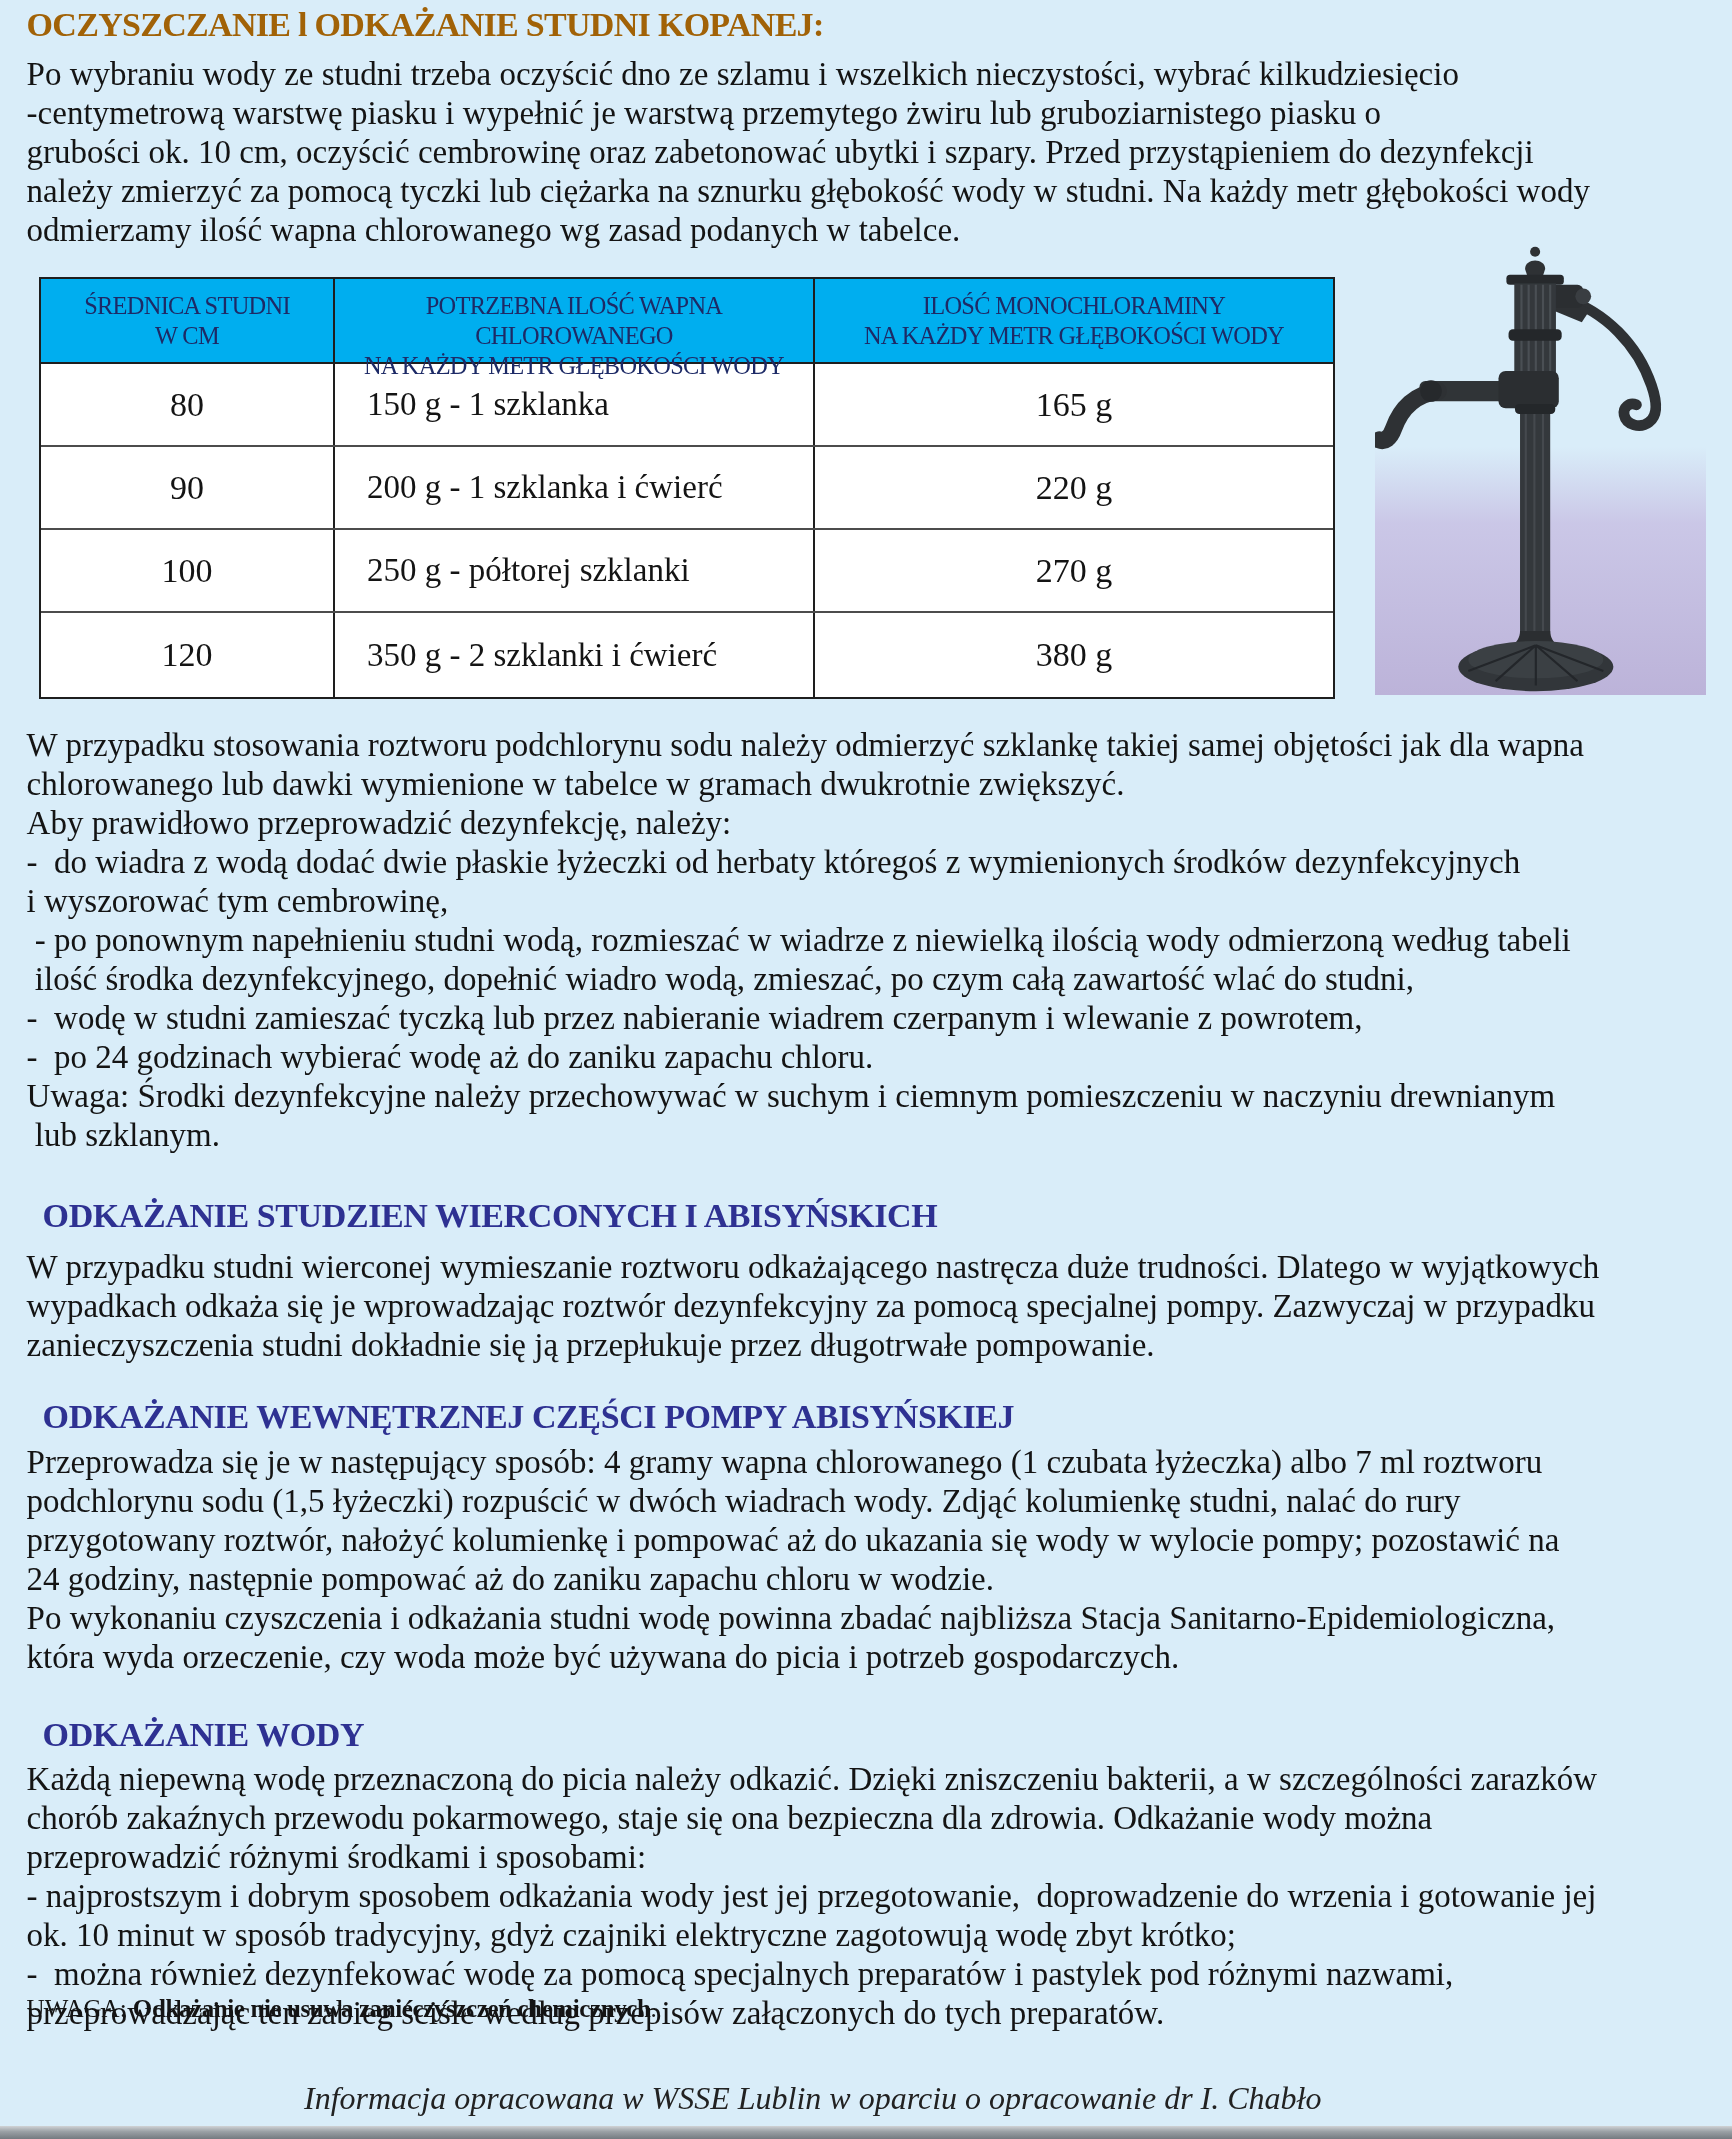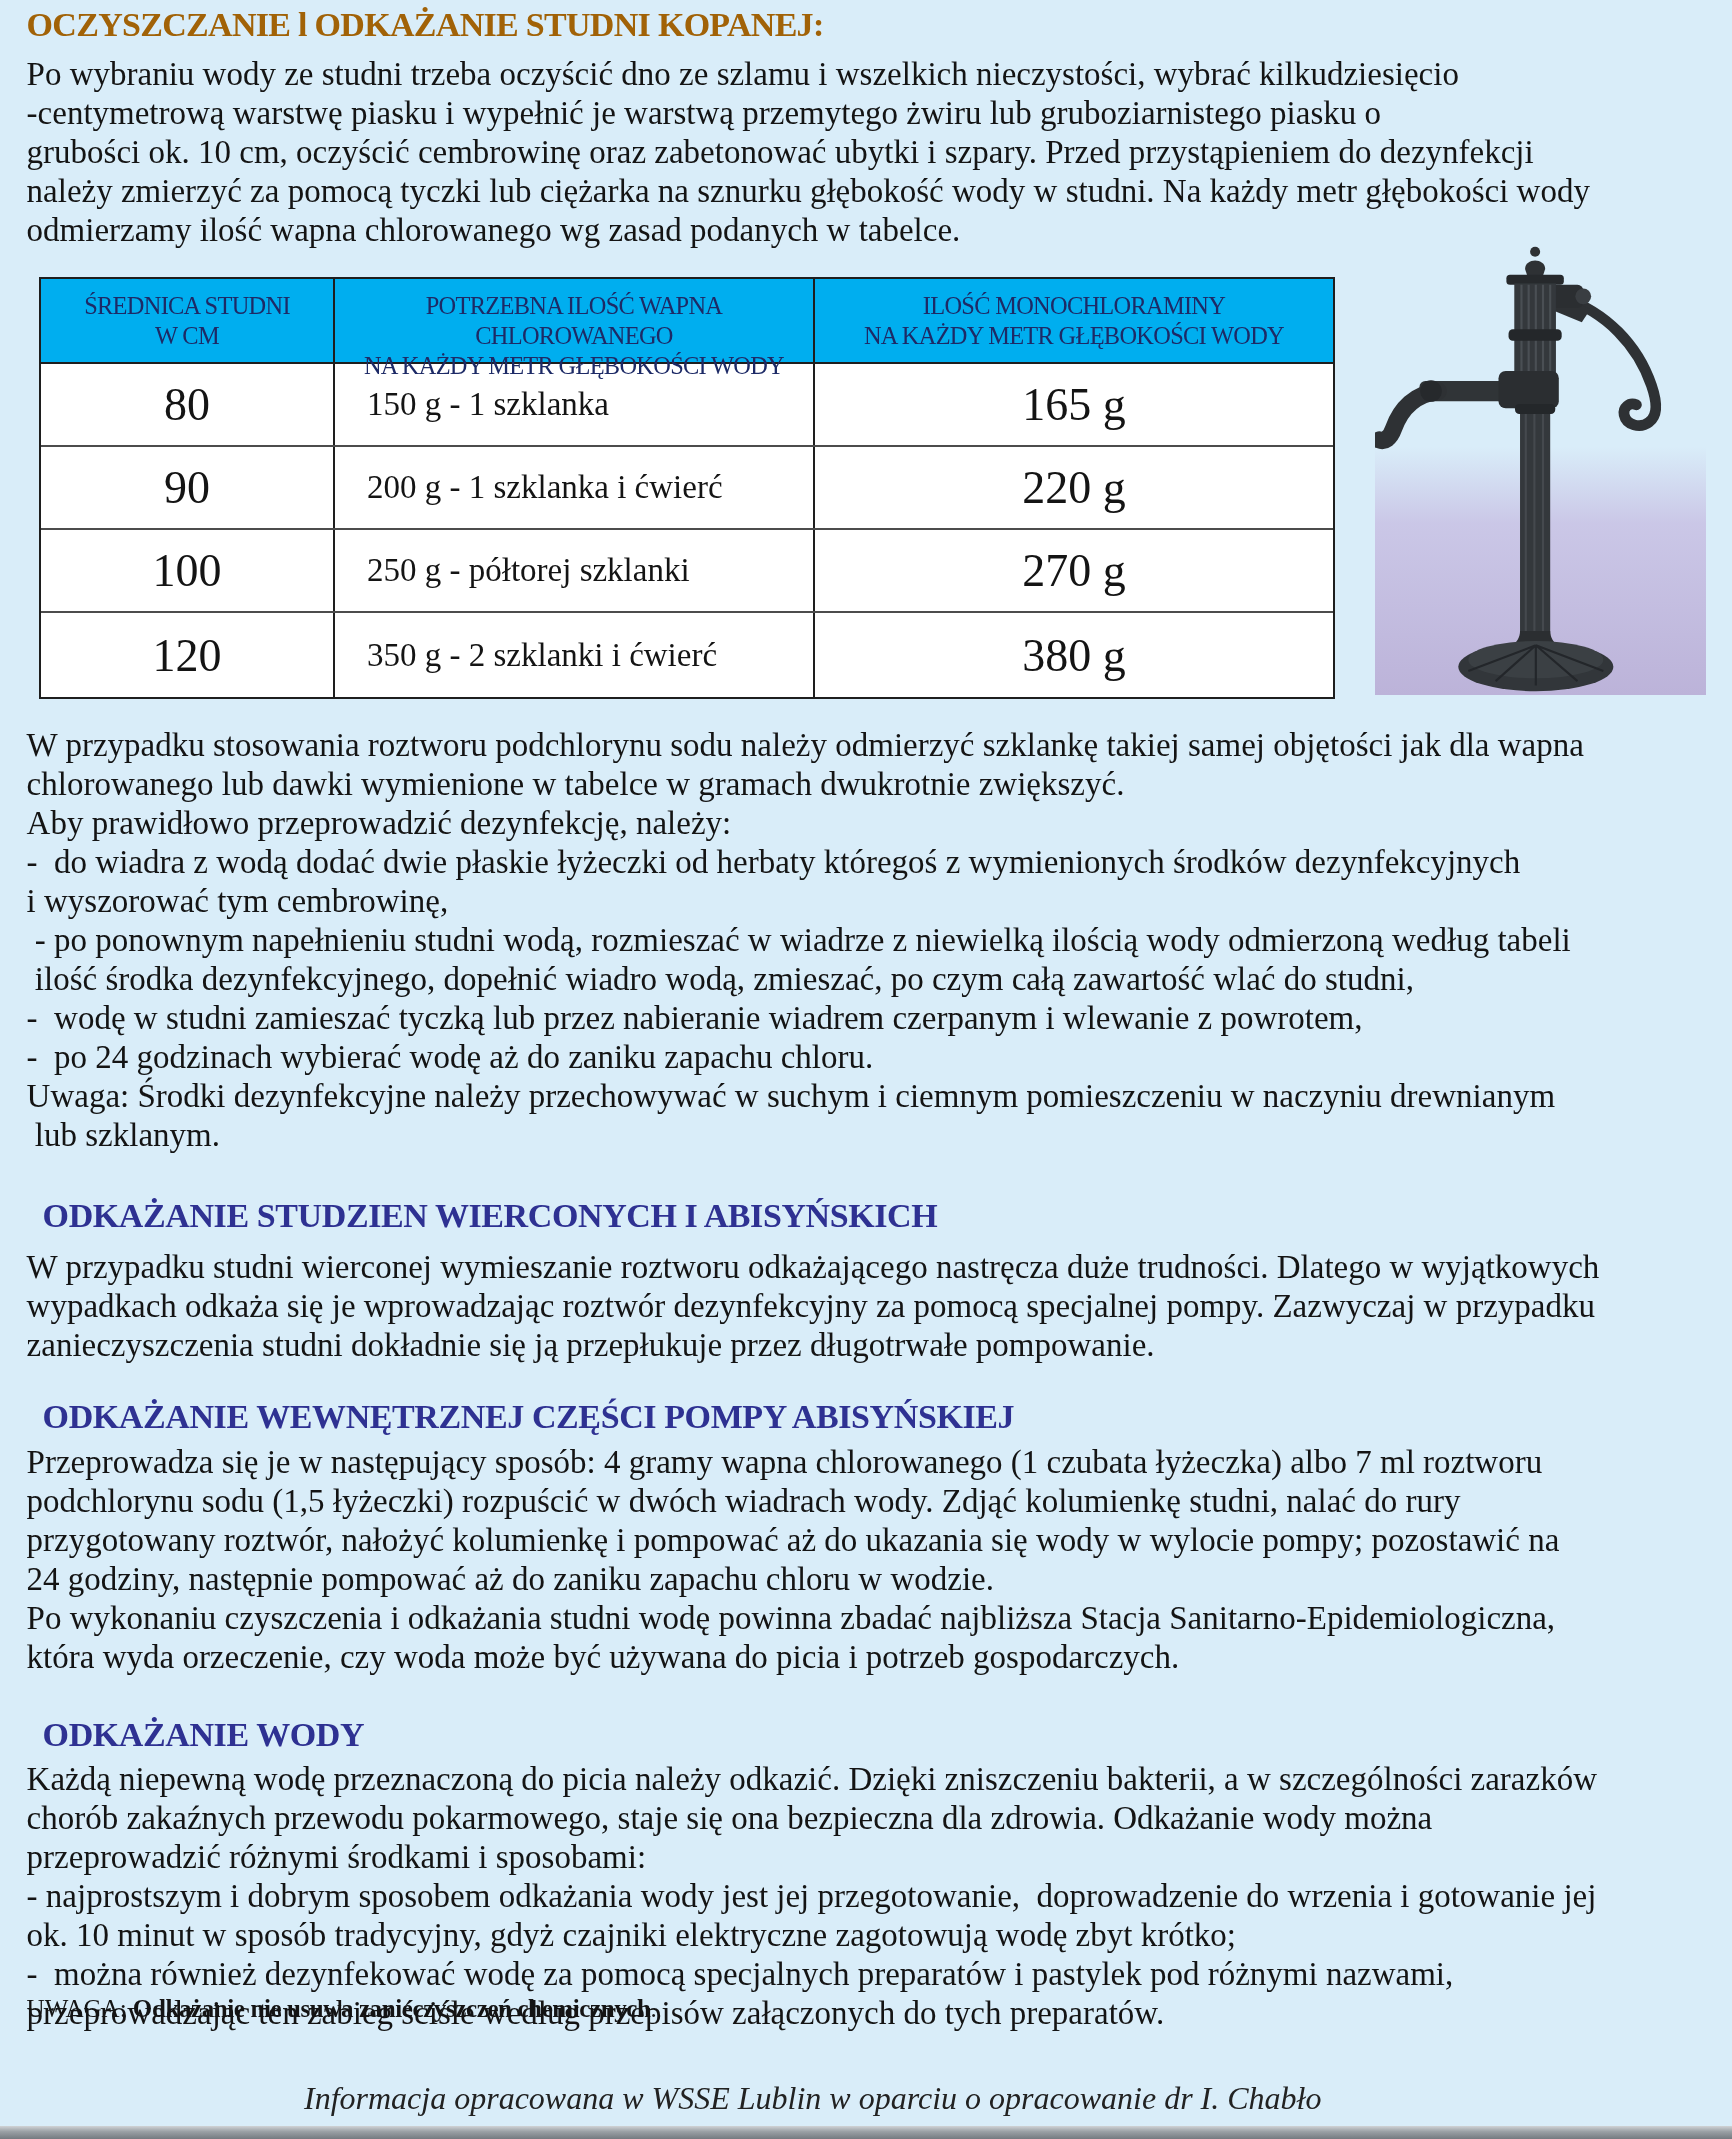--- a/index.html
+++ b/index.html
@@ -56,21 +56,21 @@
   }
   .cell:last-child{border-right:none;}
   .th{
     align-items:flex-start;
     padding-top:11.5px;
     text-align:center;
     font-size:24.4px;line-height:30px;letter-spacing:-0.7px;
     color:#1d2a66;
     white-space:pre-line;
   }
-  .num{font-size:46px;}
+  .num{font-size:34px;}
   .lime{justify-content:flex-start;padding-left:32px;font-size:33px;}
   
   .pump{
     left:1375px;top:243px;width:331px;height:452px;
     background:linear-gradient(180deg,
       rgba(217,237,249,0) 0%,
       rgba(217,237,249,0) 45%,
       rgba(201,195,229,0.9) 62%,
       #BCB3D9 100%);
   }

